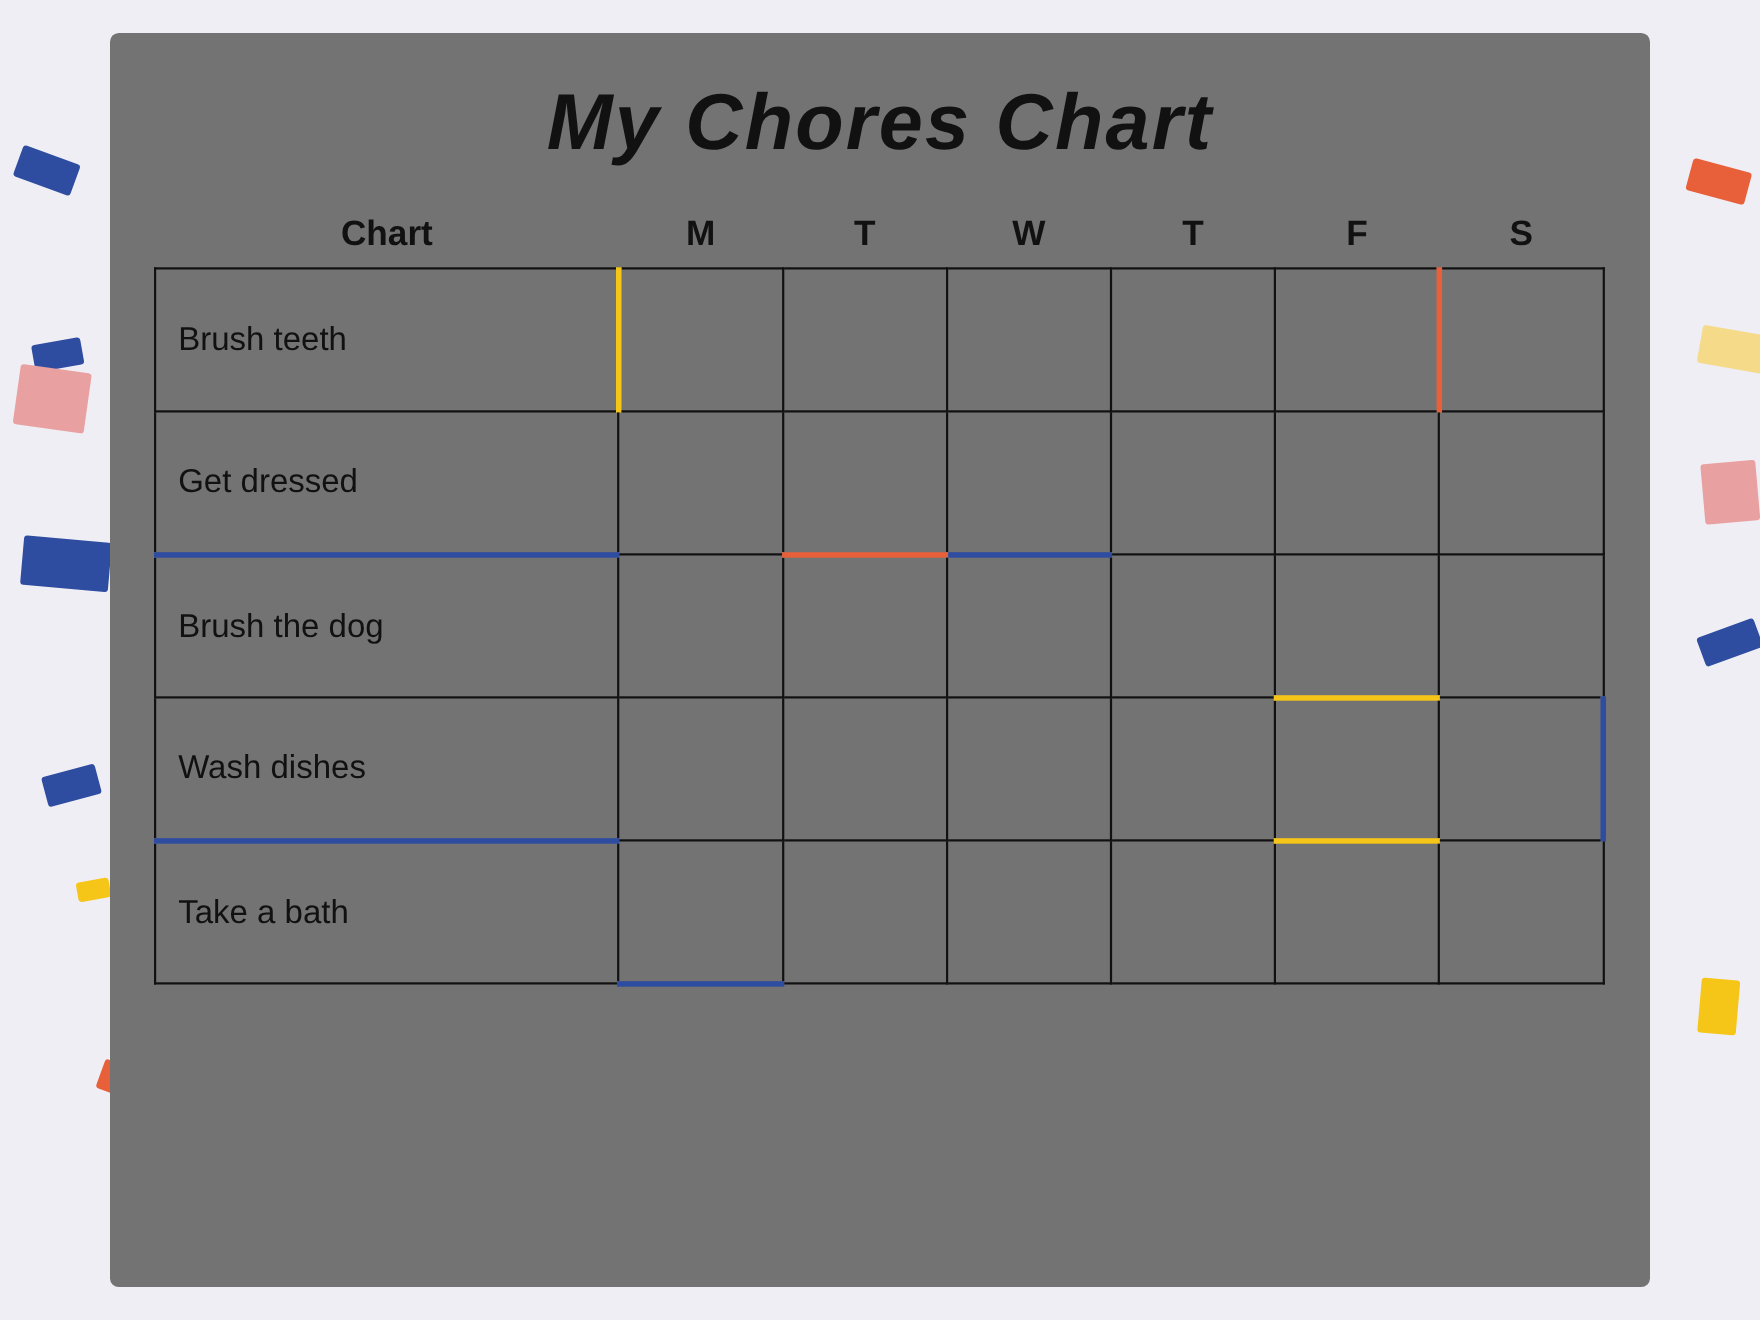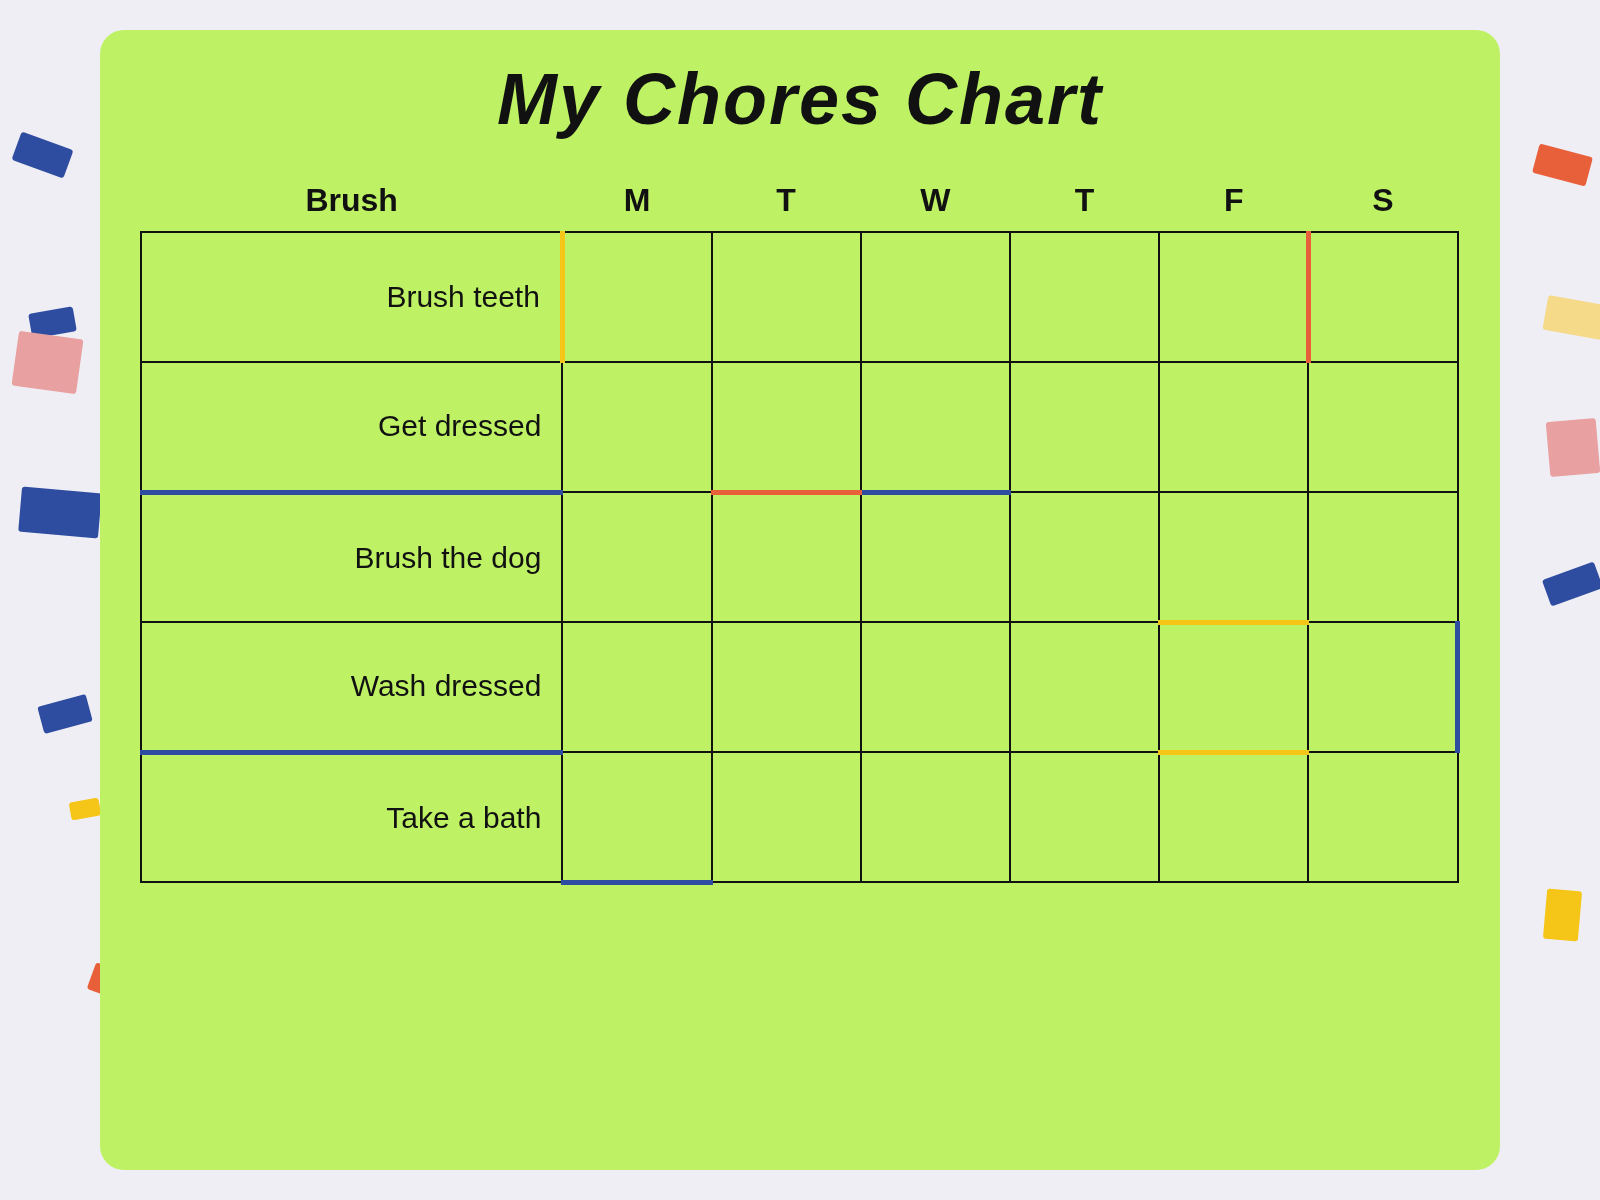--- a/index.html
+++ b/index.html
@@ -19,23 +19,23 @@
       border-radius: 3px;
     }
 
     
     .card {
       position: absolute;
       top: 30px;
       left: 100px;
       right: 100px;
       bottom: 30px;
-      background: #bef264;
-      border-radius: 24px;
-      padding: 0 40px 40px 40px;
+      background: #737373;
+      border-radius: 8px;
+      padding: 12px 40px 40px 40px;
     }
 
     .title-area {
       text-align: center;
       padding: 28px 0 20px 0;
       border-bottom: none;
     }
 
     .title {
       font-size: 72px;
@@ -78,21 +78,21 @@
       border: 2px solid #111;
       height: 130px;
       vertical-align: middle;
     }
 
     td.chore-name {
       font-size: 30px;
       font-family: Arial, sans-serif;
       font-weight: 400;
       color: #111;
-      text-align: right;
+      text-align: left;
       padding: 10px 20px;
       border: 2px solid #111;
     }
 
     td.check-cell {
       border: 2px solid #111;
       position: relative;
     }
 
     
@@ -124,21 +124,21 @@
 
 <div class="card">
   <div class="title-area">
     <h1 class="title">My Chores Chart</h1>
   </div>
 
   <div class="chart-container">
     <table>
       <thead>
         <tr>
-          <th class="chores-header">Brush</th>
+          <th class="chores-header">Chart</th>
           <th class="day-header">M</th>
           <th class="day-header">T</th>
           <th class="day-header">W</th>
           <th class="day-header">T</th>
           <th class="day-header">F</th>
           <th class="day-header">S</th>
         </tr>
       </thead>
       <tbody>
 
@@ -166,21 +166,21 @@
           <td class="chore-name">Brush the dog</td>
           <td class="check-cell"></td>
           <td class="check-cell"></td>
           <td class="check-cell"></td>
           <td class="check-cell"></td>
           <td class="check-cell accent-yellow-bottom"></td>
           <td class="check-cell"></td>
         </tr>
 
         <tr>
-          <td class="chore-name accent-blue-bottom">Wash dressed</td>
+          <td class="chore-name accent-blue-bottom">Wash dishes</td>
           <td class="check-cell"></td>
           <td class="check-cell"></td>
           <td class="check-cell"></td>
           <td class="check-cell"></td>
           <td class="check-cell accent-yellow-bottom"></td>
           <td class="check-cell accent-blue-right"></td>
         </tr>
 
 
         <tr>

